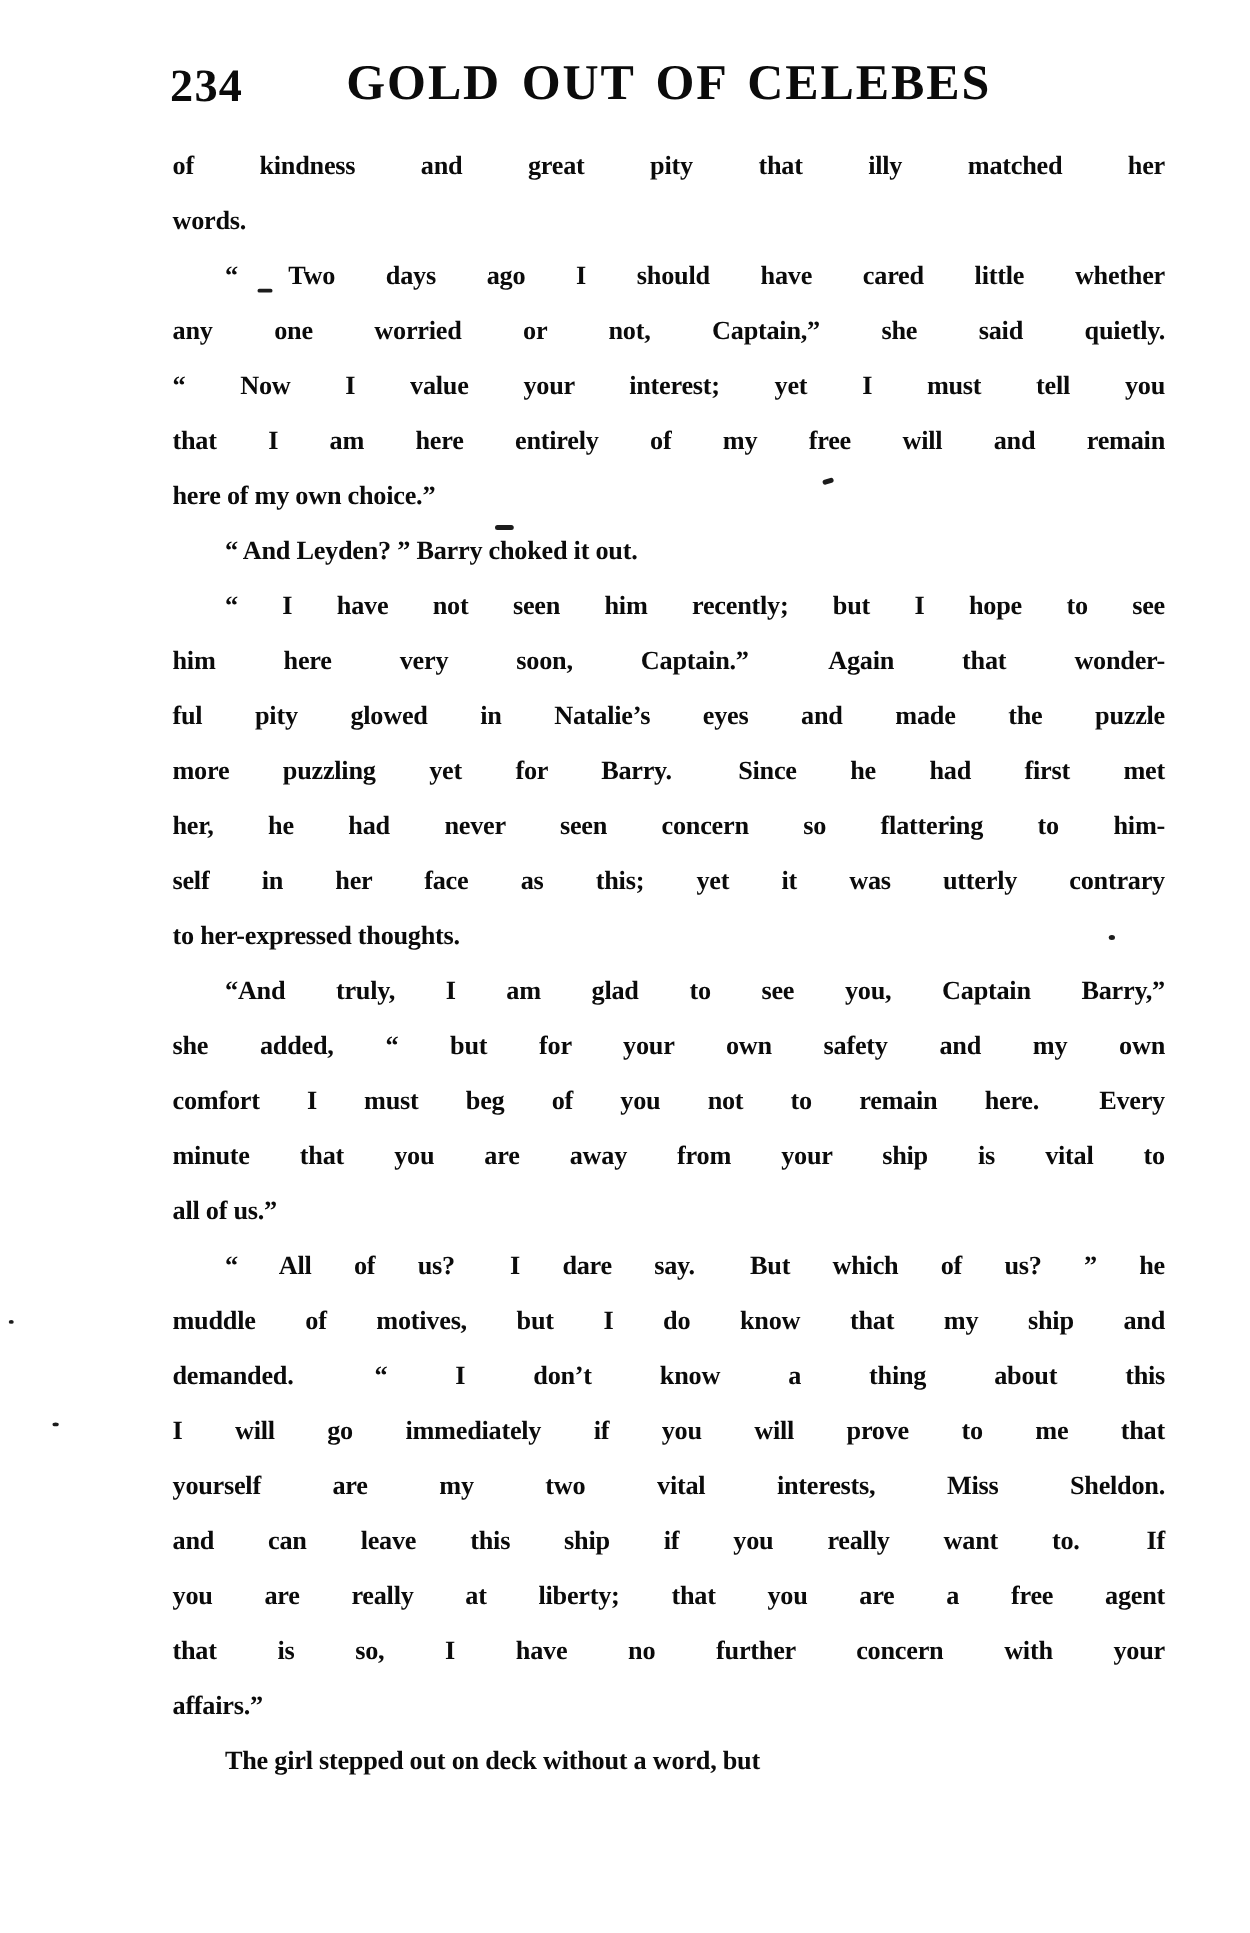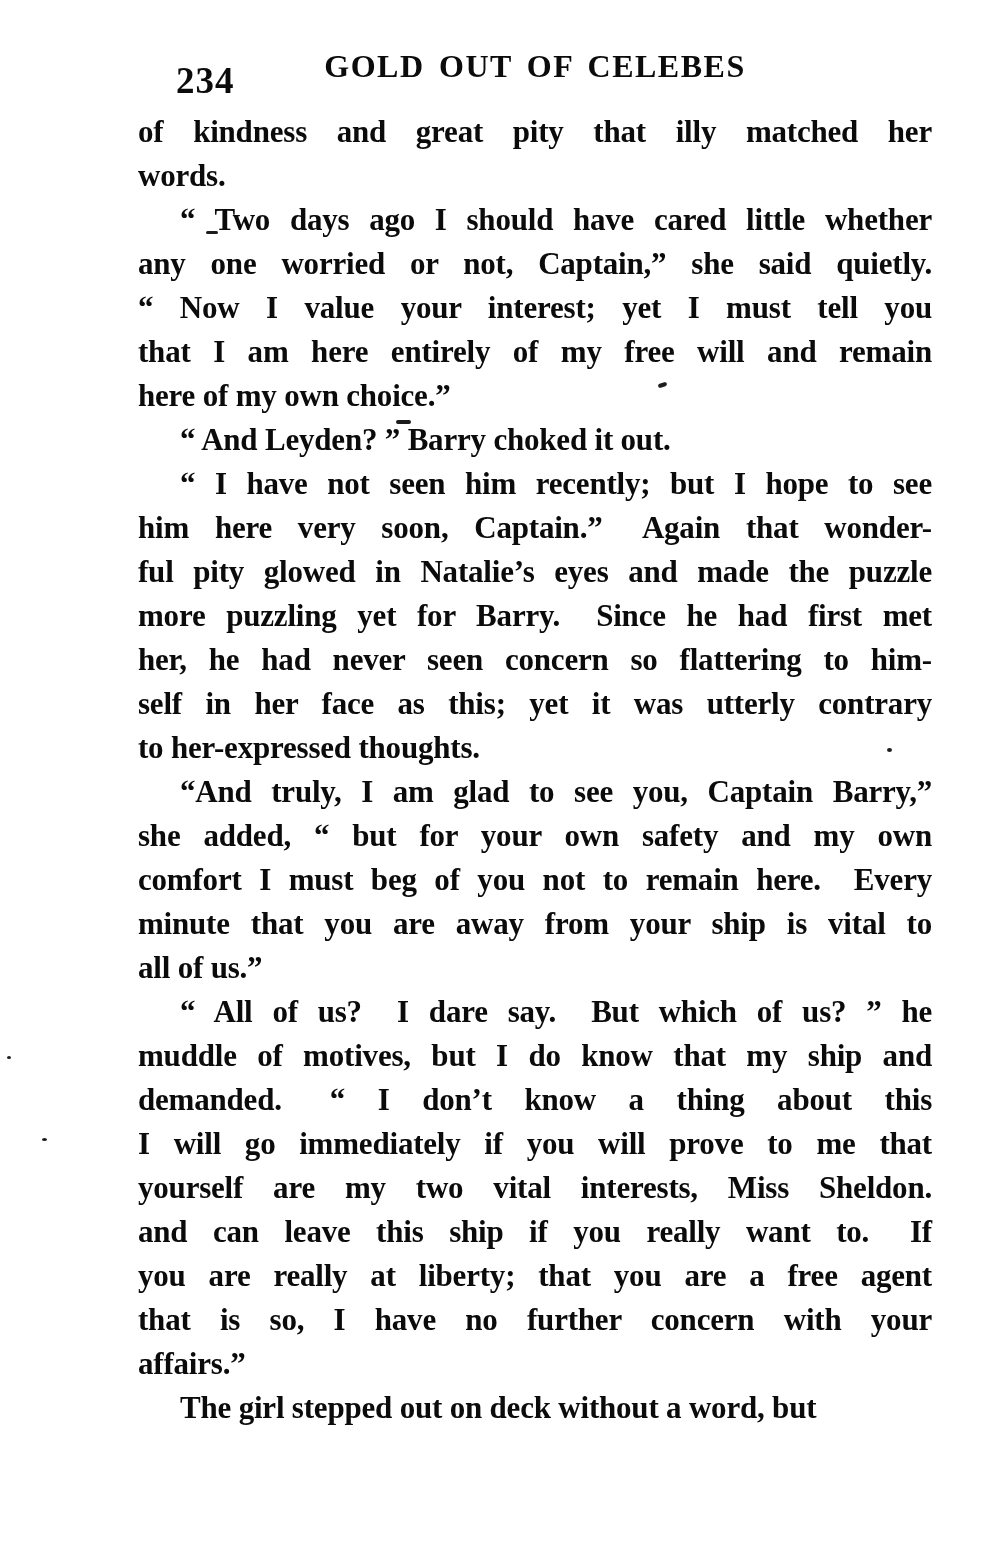--- a/index.html
+++ b/index.html
@@ -17,41 +17,40 @@
     color: var(--ink);
     font-weight: bold;
   }
   .header {
     position: absolute;
     left: 138px; top: 45px;
     width: 794px; height: 42px;
     line-height: 42px;
   }
   .pagenum {
-    position: absolute; left: -2px; top: 15px;
+    position: absolute; left: -2px; top: 4px;
     font-size: 37px;
     letter-spacing: 1px;
-    margin-left: 40px;
   }
   .running-title {
     position: absolute; left: 0; right: 0; top: 0;
     text-align: center;
-    font-size: 32px;
+    font-size: 40px;
     letter-spacing: 1.5px;
     word-spacing: 5px;
   }
   .body {
     position: absolute;
     left: 138px; top: 110px;
     width: 794px;
   }
   .para { margin: 0; }
   .para.indent .line:first-child { text-indent: 42px; }
   .line {
-    font-size: 31px;
+    font-size: 21px;
     line-height: 44px;
     height: 44px;
     letter-spacing: -0.2px;
     text-align: justify;
     text-align-last: justify;
     overflow: visible;
     white-space: nowrap;
   }
   .line.last { text-align-last: left; white-space: normal; }
   

